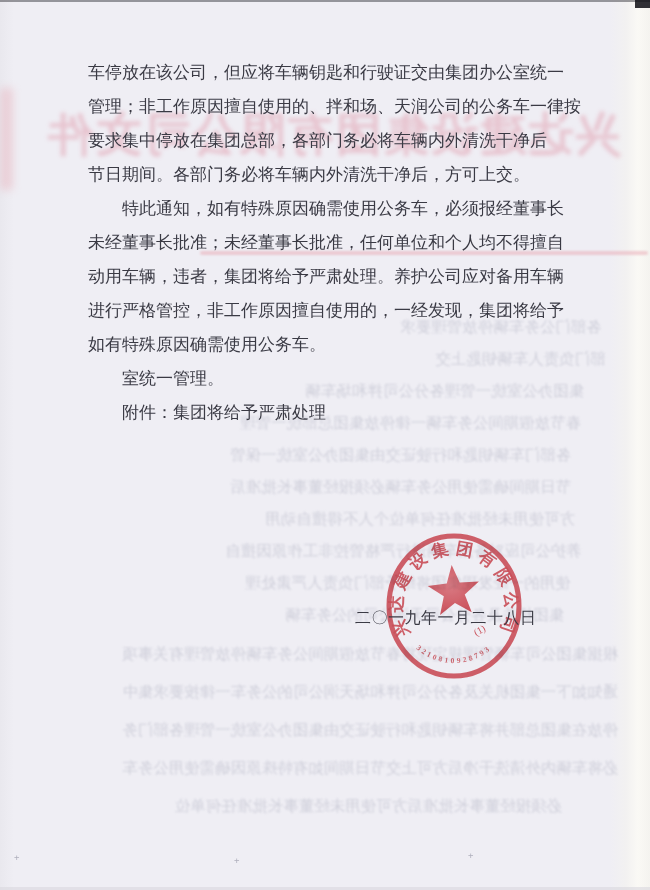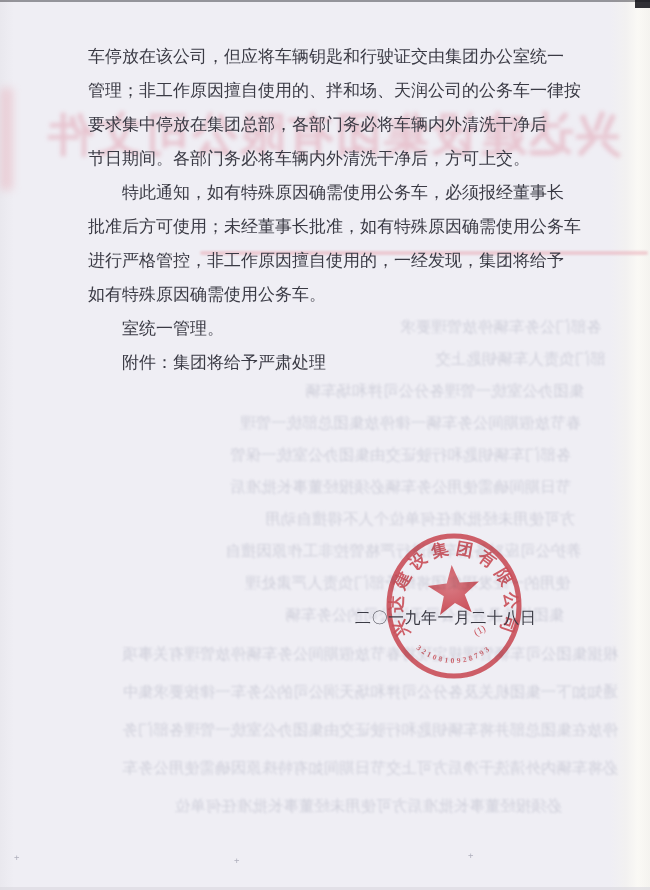--- a/index.html
+++ b/index.html
@@ -20,21 +20,21 @@
   }
   .streak{position:absolute;left:200px;top:251px;width:448px;height:4px;background:#e8a7b2;opacity:.5;filter:blur(1.3px);border-radius:2px;z-index:1;}
   .edge-smudge{position:absolute;left:0;top:88px;width:13px;height:102px;background:#e8a7b2;opacity:.4;filter:blur(4px);z-index:1;}
   .bl{
     position:absolute;font-size:15.5px;color:#bcbdcb;opacity:.62;filter:blur(1.1px);
     transform:scaleX(-1);white-space:nowrap;overflow:hidden;height:18px;line-height:18px;z-index:1;
   }
   .bl.r{right:35px;text-align:right;}
   .bl.b{left:62px;width:556px;}
   
-  .bodytext{position:absolute;left:88px;top:40px;width:490px;font-size:17px;line-height:34px;color:#3a3a44;z-index:5;}
+  .bodytext{position:absolute;left:88px;top:56px;width:490px;font-size:17px;line-height:34px;color:#3a3a44;z-index:5;}
   .bline{white-space:nowrap;height:34px;}
   .date{position:absolute;left:355px;top:608px;font-size:16px;letter-spacing:.5px;color:#3b3b45;z-index:5;white-space:nowrap;}
   
   .stamp{position:absolute;left:379px;top:526px;width:150px;height:160px;z-index:4;mix-blend-mode:multiply;opacity:.92;filter:blur(.3px);}
 </style>
 </head>
 <body>
 
 <div class="page">
 
@@ -77,21 +77,22 @@
       <textPath href="#arcBot" textLength="80">3210810928793</textPath>
     </text>
   </svg>
 
   <div class="bodytext">
     <div class="bline">车停放在该公司，但应将车辆钥匙和行驶证交由集团办公室统一</div>
     <div class="bline">管理；非工作原因擅自使用的、拌和场、天润公司的公务车一律按</div>
     <div class="bline">要求集中停放在集团总部，各部门务必将车辆内外清洗干净后</div>
     <div class="bline">节日期间。各部门务必将车辆内外清洗干净后，方可上交。</div>
     <div class="bline">　　特此通知，如有特殊原因确需使用公务车，必须报经董事长</div>
-    <div class="bline">批准后方可使用；未经董事长批准，如有特殊原因确需使用公务车</div>
+    <div class="bline">未经董事长批准；未经董事长批准，任何单位和个人均不得擅自</div>
+    <div class="bline">动用车辆，违者，集团将给予严肃处理。养护公司应对备用车辆</div>
     <div class="bline">进行严格管控，非工作原因擅自使用的，一经发现，集团将给予</div>
     <div class="bline">如有特殊原因确需使用公务车。</div>
     <div class="bline">　　室统一管理。</div>
     <div class="bline">　　附件：集团将给予严肃处理</div>
   </div>
 
   <div class="date">二〇一九年一月二十八日</div>
 
   <div class="topline"></div>
   <div class="corner"></div>

